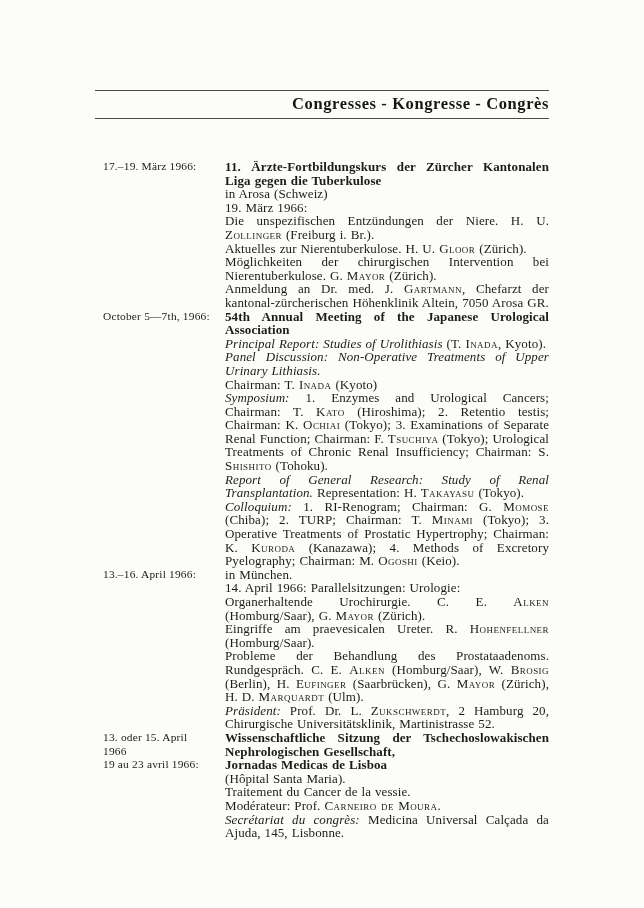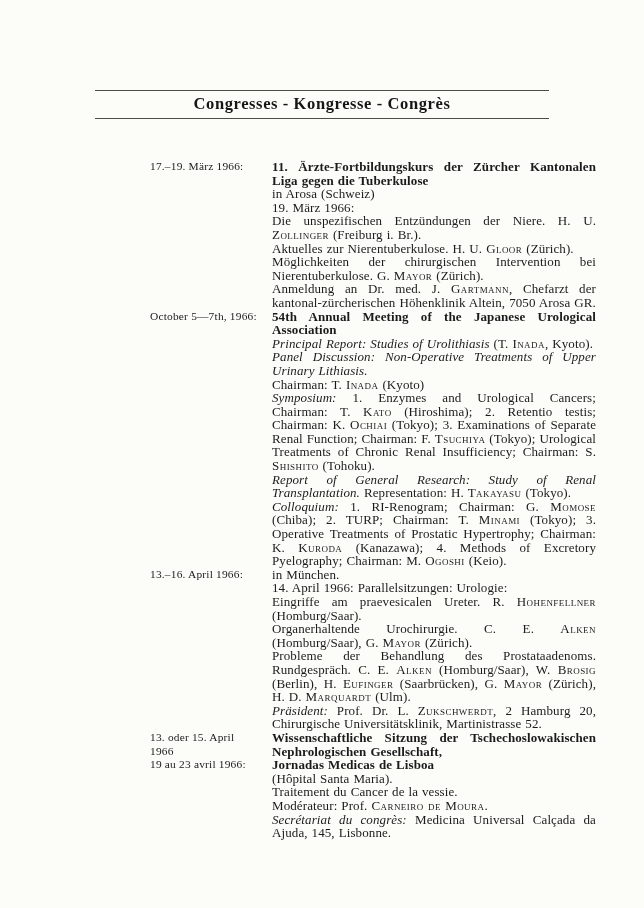--- a/index.html
+++ b/index.html
@@ -25,21 +25,21 @@
   .rule {
     height: 0;
     border-top: 1.4px solid #4a4a46;
   }
   .rule.thin {
     border-top-width: 1.2px;
   }
   .page-title {
     margin: 0;
     padding: 3px 0 4px 0;
-    text-align: center;
+    text-align: right;
     font-size: 16.5px;
     font-weight: bold;
     letter-spacing: 0.6px;
     color: #161616;
   }
   .entries {
     position: absolute;
     left: 95px;
     top: 160px;
     width: 454px;
@@ -50,21 +50,20 @@
   }
   .entry-date {
     flex: none;
     width: 130px;
     box-sizing: border-box;
     padding-left: 8px;
     font-size: 11.4px;
     line-height: 13.6px;
     white-space: pre-line;
     letter-spacing: 0.2px;
-    margin-left: 47px;
   }
   .entry-body {
     flex: none;
     width: 324px;
   }
   .para {
     margin: 0;
     font-size: 13px;
     line-height: 13.6px;
     text-align: justify;
@@ -113,22 +112,22 @@
           <p class="para"><span class="seg-i">Symposium:</span><span class="seg-n"> 1. Enzymes and Urological Cancers; Chairman: T. </span><span class="seg-sc">Kato</span><span class="seg-n"> (Hiroshima); 2. Retentio testis; Chairman: K. </span><span class="seg-sc">Ochiai</span><span class="seg-n"> (Tokyo); 3. Examinations of Separate Renal Function; Chairman: F. </span><span class="seg-sc">Tsuchiya</span><span class="seg-n"> (Tokyo); Urological Treatments of Chronic Renal Insufficiency; Chairman: S. </span><span class="seg-sc">Shishito</span><span class="seg-n"> (Tohoku).</span></p>
           <p class="para"><span class="seg-i">Report of General Research: Study of Renal Transplantation.</span><span class="seg-n"> Representation: H. </span><span class="seg-sc">Takayasu</span><span class="seg-n"> (Tokyo).</span></p>
           <p class="para"><span class="seg-i">Colloquium:</span><span class="seg-n"> 1. RI-Renogram; Chairman: G. </span><span class="seg-sc">Momose</span><span class="seg-n"> (Chiba); 2. TURP; Chairman: T. </span><span class="seg-sc">Minami</span><span class="seg-n"> (Tokyo); 3. Operative Treatments of Prostatic Hypertrophy; Chairman: K. </span><span class="seg-sc">Kuroda</span><span class="seg-n"> (Kanazawa); 4. Methods of Excretory Pyelography; Chairman: M. </span><span class="seg-sc">Ogoshi</span><span class="seg-n"> (Keio).</span></p>
         </div>
       </div>
       <div class="entry">
         <div class="entry-date">13.–16. April 1966:</div>
         <div class="entry-body">
           <p class="para"><span class="seg-n">in München.</span></p>
           <p class="para"><span class="seg-n">14. April 1966: Parallelsitzungen: Urologie:</span></p>
+          <p class="para"><span class="seg-n">Organerhaltende Urochirurgie. C. E. </span><span class="seg-sc">Alken</span><span class="seg-n"> (Homburg/Saar), G. </span><span class="seg-sc">Mayor</span><span class="seg-n"> (Zürich).</span></p>
           <p class="para"><span class="seg-n">Eingriffe am praevesicalen Ureter. R. </span><span class="seg-sc">Hohenfellner</span><span class="seg-n"> (Homburg/Saar).</span></p>
-          <p class="para"><span class="seg-n">Organerhaltende Urochirurgie. C. E. </span><span class="seg-sc">Alken</span><span class="seg-n"> (Homburg/Saar), G. </span><span class="seg-sc">Mayor</span><span class="seg-n"> (Zürich).</span></p>
           <p class="para"><span class="seg-n">Probleme der Behandlung des Prostataadenoms. Rundgespräch. C. E. </span><span class="seg-sc">Alken</span><span class="seg-n"> (Homburg/Saar), W. </span><span class="seg-sc">Brosig</span><span class="seg-n"> (Berlin), H. </span><span class="seg-sc">Eufinger</span><span class="seg-n"> (Saarbrücken), G. </span><span class="seg-sc">Mayor</span><span class="seg-n"> (Zürich), H. D. </span><span class="seg-sc">Marquardt</span><span class="seg-n"> (Ulm).</span></p>
           <p class="para"><span class="seg-i">Präsident:</span><span class="seg-n"> Prof. Dr. L. </span><span class="seg-sc">Zukschwerdt</span><span class="seg-n">, 2 Hamburg 20, Chirurgische Universitätsklinik, Martinistrasse 52.</span></p>
         </div>
       </div>
       <div class="entry">
         <div class="entry-date">13. oder 15. April
 1966</div>
         <div class="entry-body">
           <p class="para"><span class="seg-b">Wissenschaftliche Sitzung der Tschechoslowakischen Nephrologischen Gesellschaft,</span></p>
         </div>

